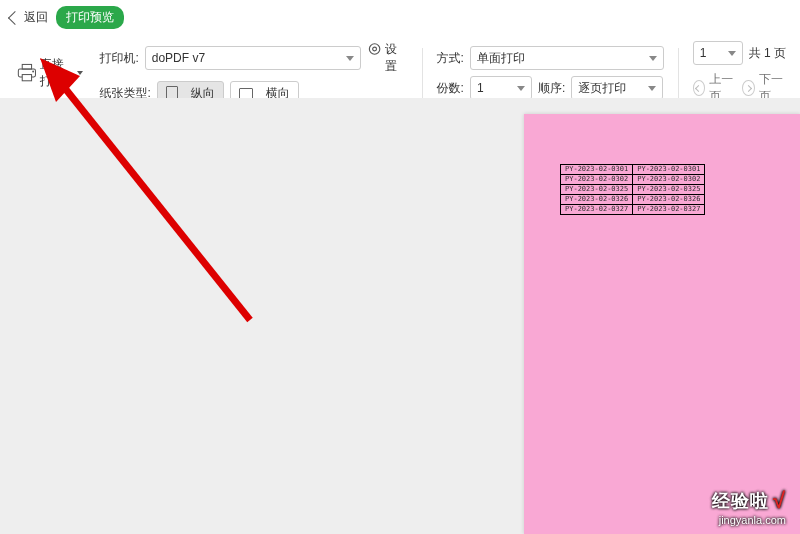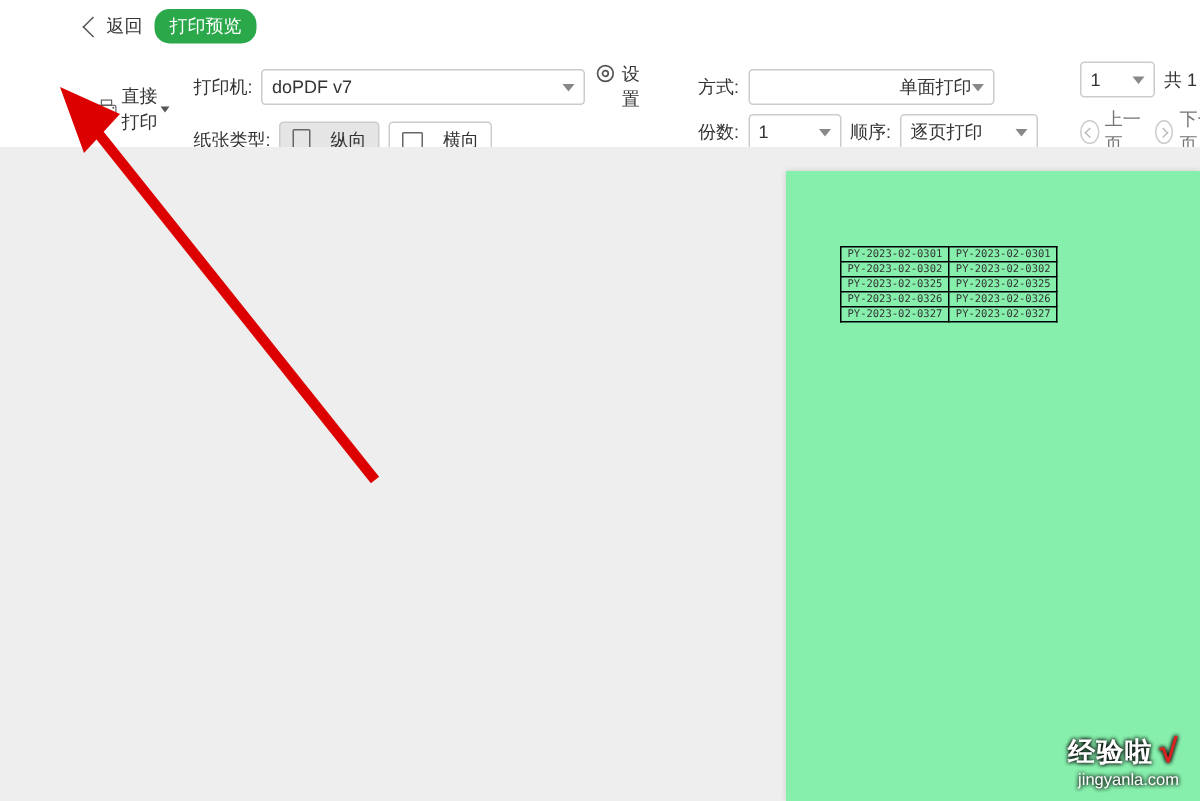--- a/index.html
+++ b/index.html
@@ -8,21 +8,20 @@
       height: 534px;
       font-family: "Microsoft YaHei", Arial, sans-serif;
       font-size: 12px;
       background: #f0f0f0;
       overflow: hidden;
       position: relative;
     }
     .header {
       background: #fff;
       border-bottom: 3px solid #ef4444;
-      padding-left: 47px;
     }
     .top-bar {
       display: flex;
       align-items: center;
       padding: 6px 10px;
       gap: 8px;
     }
     .back-area {
       display: flex;
       align-items: center;
@@ -91,21 +90,21 @@
       justify-content: space-between;
       background: #fff;
       border: 1px solid #ccc;
       border-radius: 3px;
       padding: 0 6px;
       height: 24px;
       cursor: pointer;
     }
     .dropdown.wide { width: 226px; }
     .dropdown.small { width: 70px; }
-    .dropdown.mid { width: 164px; justify-content: flex-end; }
+    .dropdown.mid { width: 194px; }
     .dropdown.mid2 { width: 140px; }
     .dropdown.tiny { width: 62px; }
     .dropdown .text { color: #333; font-size: 12px; }
     .dd-arrow {
       width: 0; height: 0;
       border-left: 4px solid transparent;
       border-right: 4px solid transparent;
       border-top: 5px solid #888;
     }
     .btn-seg {
@@ -174,21 +173,21 @@
       right: 0;
       bottom: 0;
       background: #eee;
     }
     .paper {
       position: absolute;
       top: 16px;
       right: 0;
       width: 276px;
       height: 420px;
-      background: #86efac;
+      background: #f9a8d4;
       box-shadow: 0 0 4px rgba(0,0,0,0.15);
     }
     .mini-table {
       position: absolute;
       top: 50px;
       left: 36px;
       border-collapse: collapse;
       font-size: 7px;
       color: #333;
       font-family: monospace;

